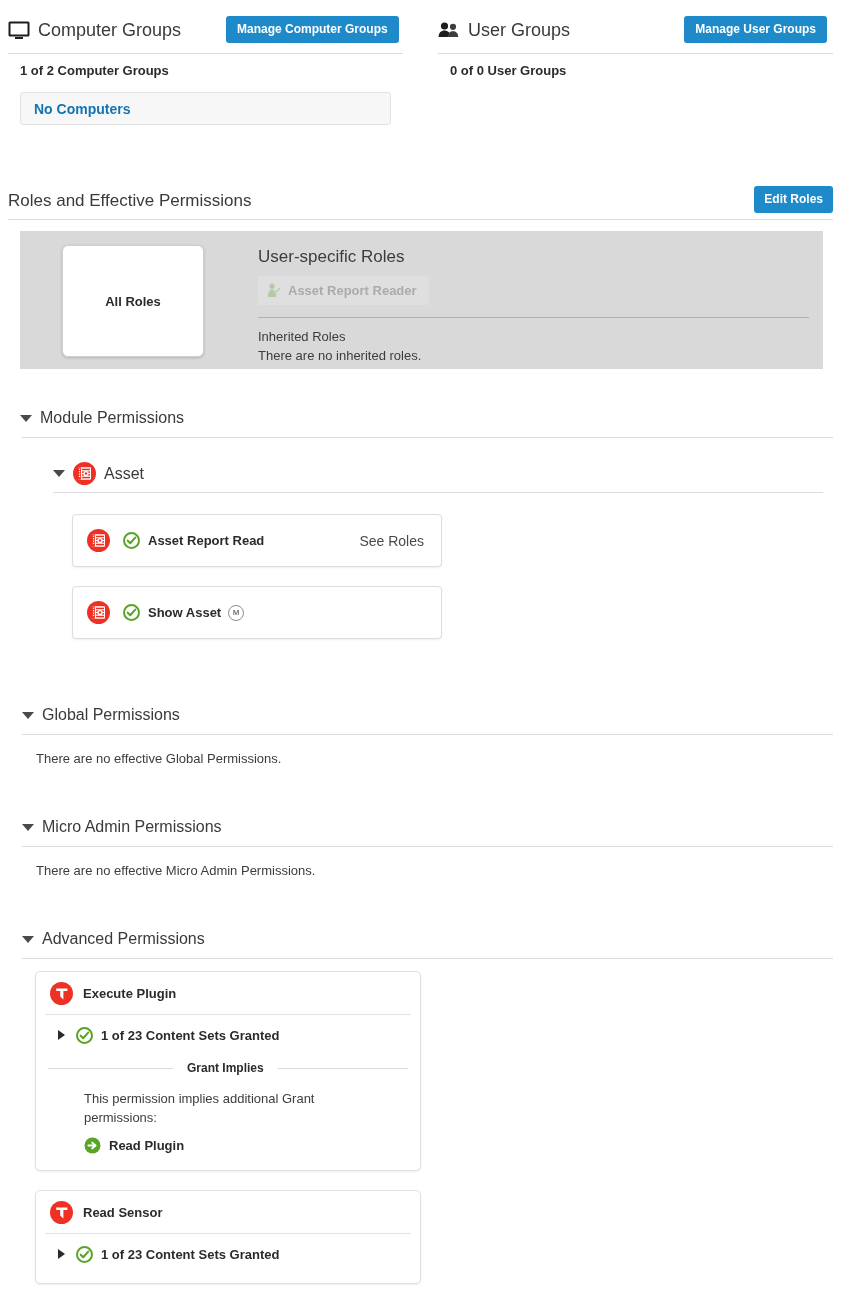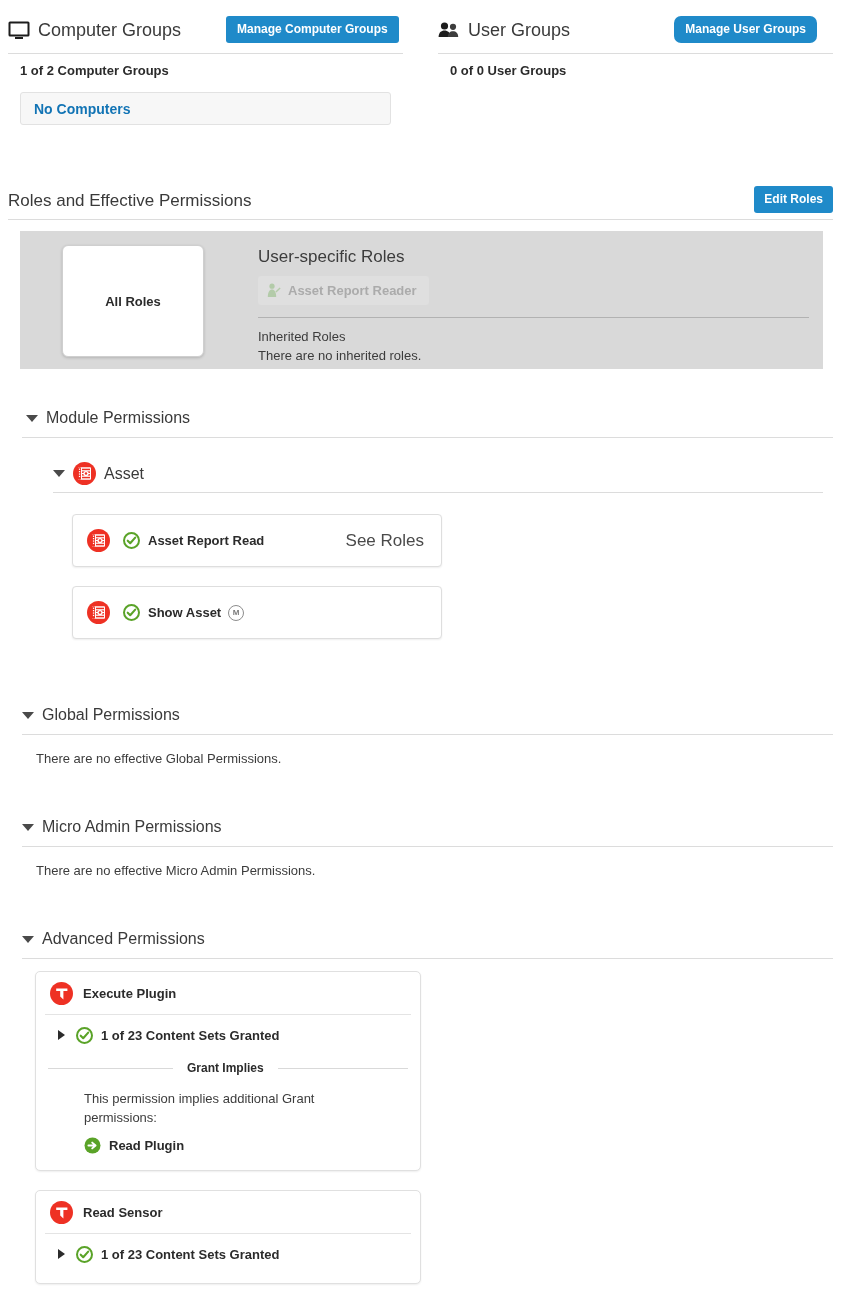--- a/index.html
+++ b/index.html
@@ -44,21 +44,21 @@
     font-size: 12px;
     font-weight: bold;
     border: none;
     border-radius: 3px;
     padding: 7px 11px 8px;
     white-space: nowrap;
     cursor: pointer;
     line-height: 1;
   }
   .btn.mcg { left: 218px; }
-  .btn.mug { right: 16px; border-radius: 7px; }
+  .btn.mug { right: 6px; }
 
   .group-rule {
     border-top: 1px solid #dcdcdc;
     margin-top: 5px;
   }
   .group-count {
     font-size: 13px;
     font-weight: bold;
     color: #2b2b2b;
     margin: 9px 0 0 12px;
@@ -235,21 +235,21 @@
   .perm-label {
     font-size: 13px;
     font-weight: bold;
     color: #2b2b2b;
     margin-left: 8px;
     white-space: nowrap;
   }
   .see-roles {
     position: absolute;
     right: 17px;
-    font-size: 17px;
+    font-size: 14px;
     color: #4a4a4a;
     cursor: pointer;
   }
 
   
   .adv-card {
     position: absolute;
     left: 35px;
     width: 386px;
     background: #ffffff;
@@ -393,21 +393,21 @@
         </svg>
       </span>
       <span class="role-chip-label">Asset Report Reader</span>
     </div>
     <div class="roles-divider"></div>
     <div class="roles-line">Inherited Roles</div>
     <div class="roles-line">There are no inherited roles.</div>
   </div>
 </div>
 
-<div class="section-head" style="top:409px; left:26px;">
+<div class="section-head" style="top:409px; left:20px;">
   <span class="caret-down"></span>
   <span class="section-title">Module Permissions</span>
 </div>
 <div class="section-rule" style="top:437px; left:22px; width:811px;"></div>
 
 <div class="sub-head" style="top:462px; left:53px;">
   <span class="caret-down"></span>
   <span class="ico">
     <svg width="23" height="23" viewBox="0 0 23 23" aria-hidden="true">
       <circle cx="11.5" cy="11.5" r="11.5" fill="#ee3124"></circle>

